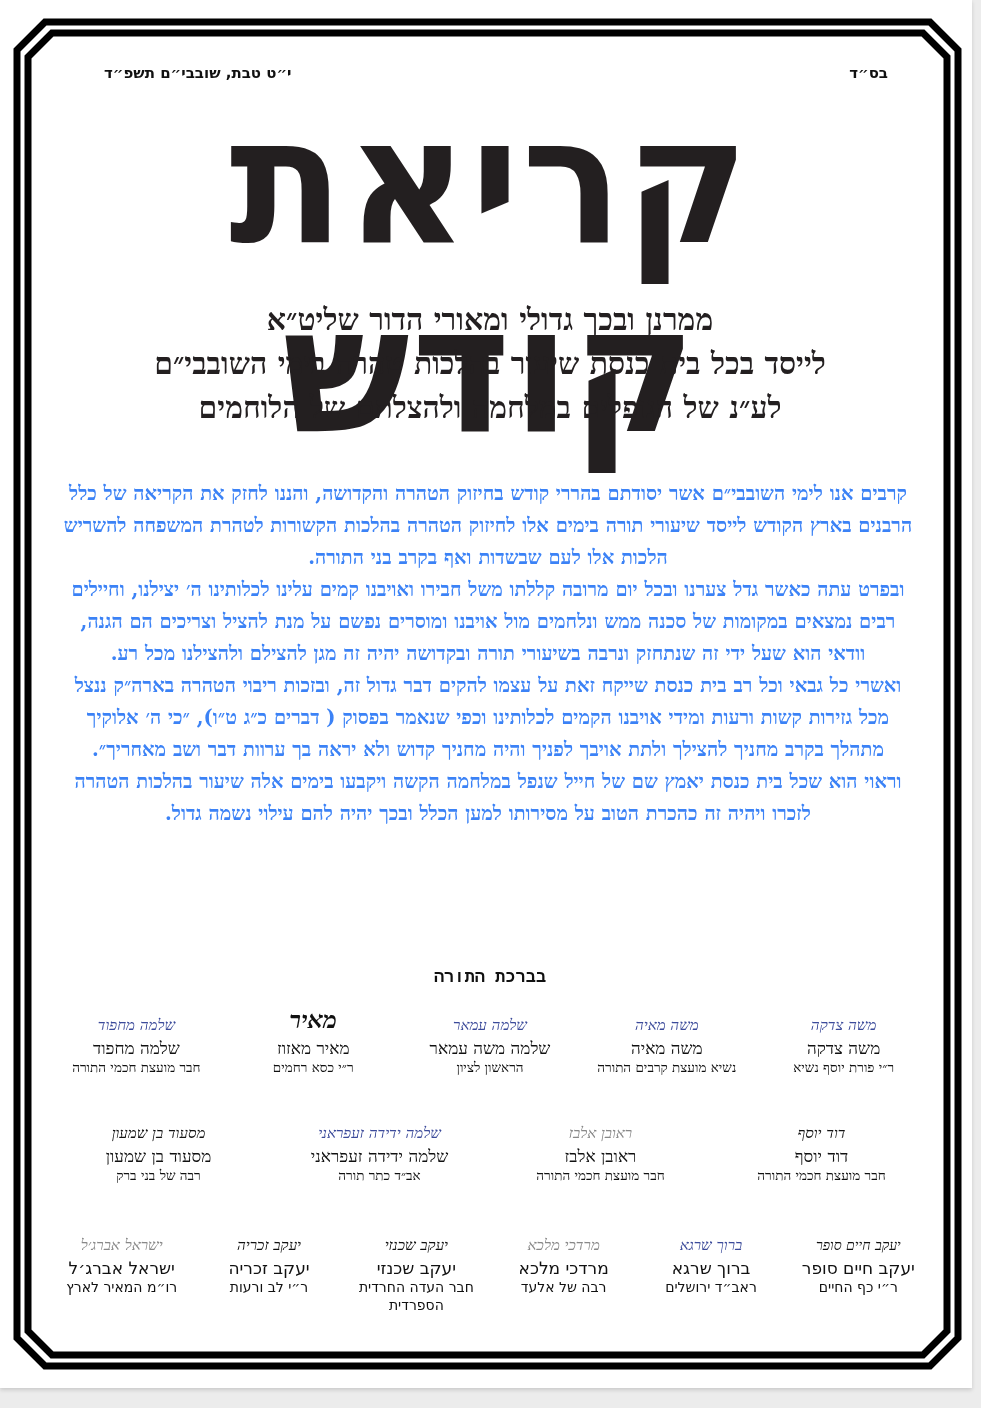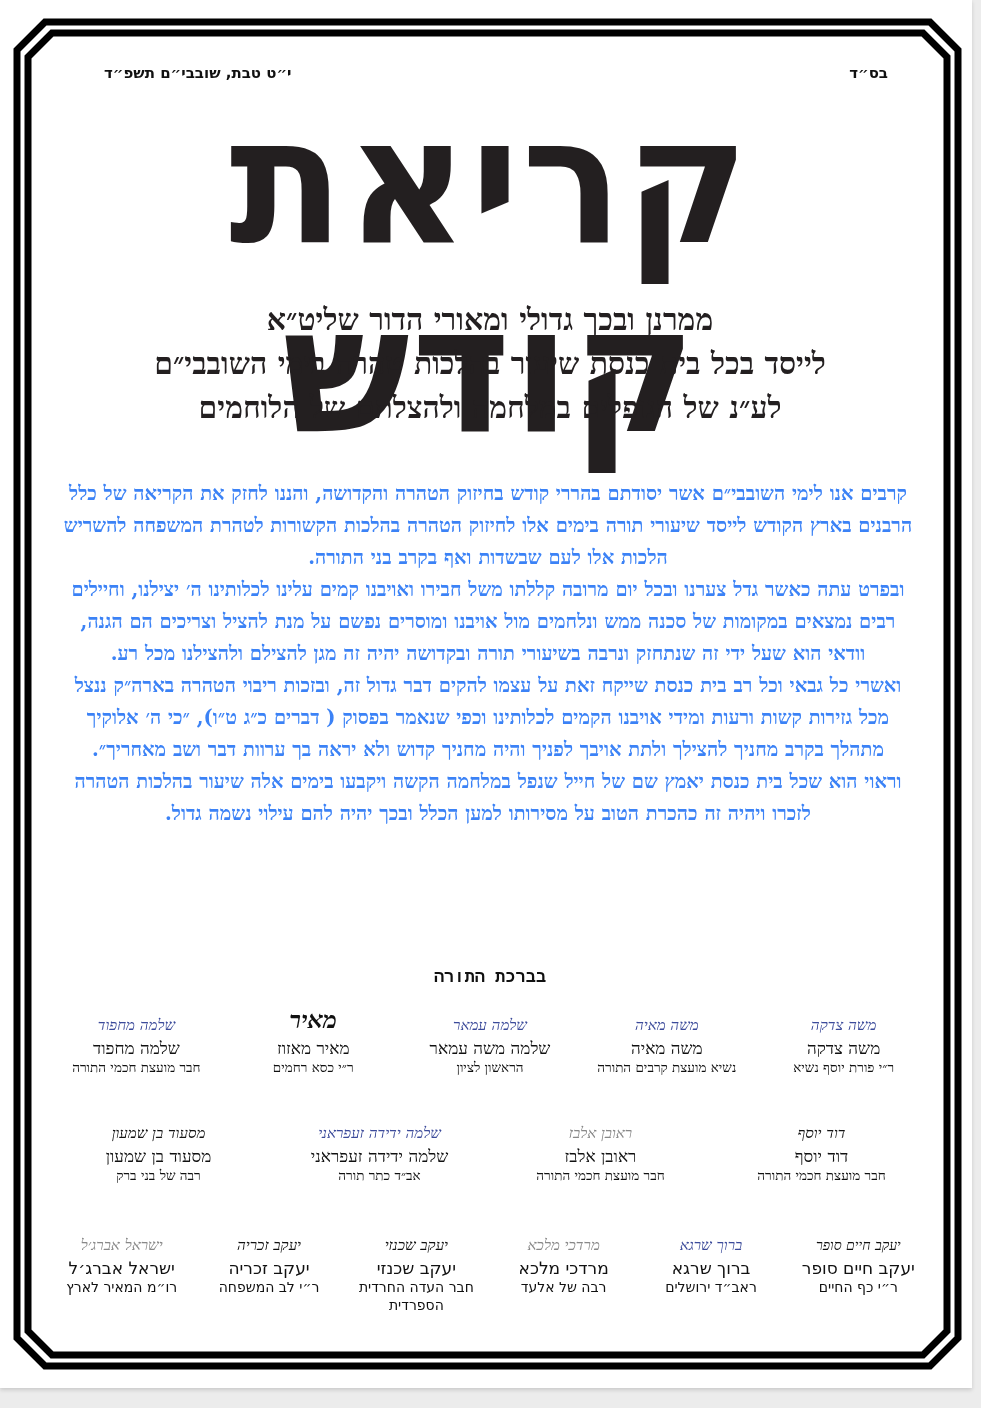--- a/index.html
+++ b/index.html
@@ -162,21 +162,21 @@
         <div class="role">רבה של אלעד</div>
       </div>
       <div class="sig">
         <div class="scribble dark" style="font-size:15px;font-weight:normal;">יעקב שכנזי</div>
         <div class="name">יעקב שכנזי</div>
         <div class="role">חבר העדה החרדית הספרדית</div>
       </div>
       <div class="sig">
         <div class="scribble dark" style="font-size:15px;font-weight:normal;">יעקב זכריה</div>
         <div class="name">יעקב זכריה</div>
-        <div class="role">ר״י לב המשפחה</div>
+        <div class="role">ר״י לב ורעות</div>
       </div>
       <div class="sig">
         <div class="scribble gray">ישראל אברג׳ל</div>
         <div class="name">ישראל אברג׳ל</div>
         <div class="role">רו״מ המאיר לארץ</div>
       </div>
     </div>
   </div>
 </div>
 

